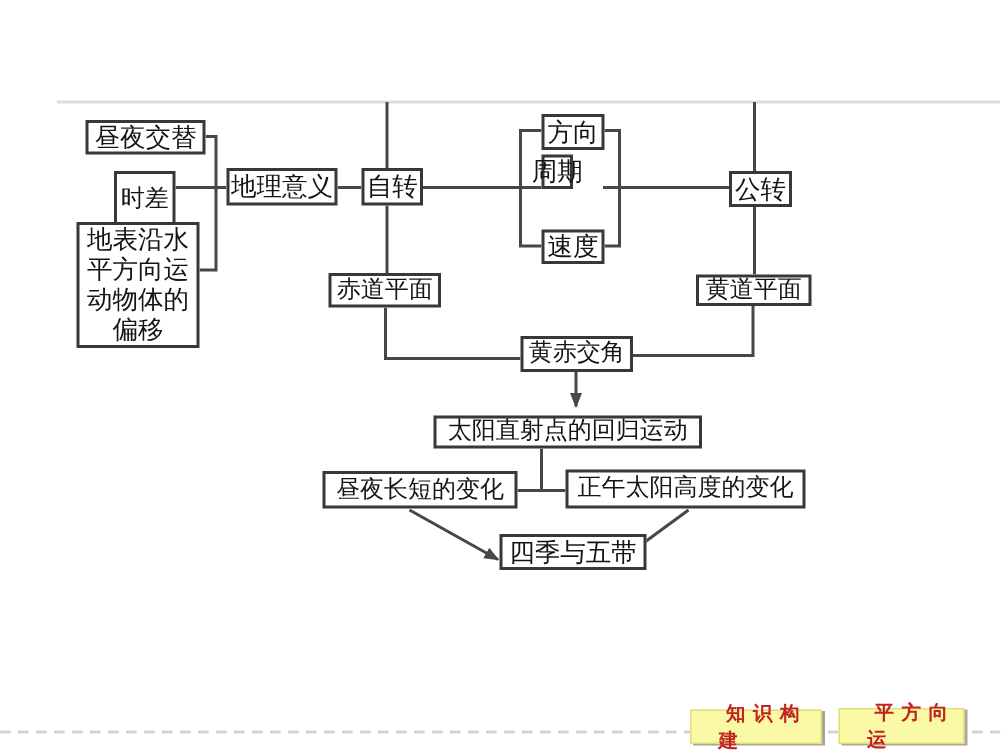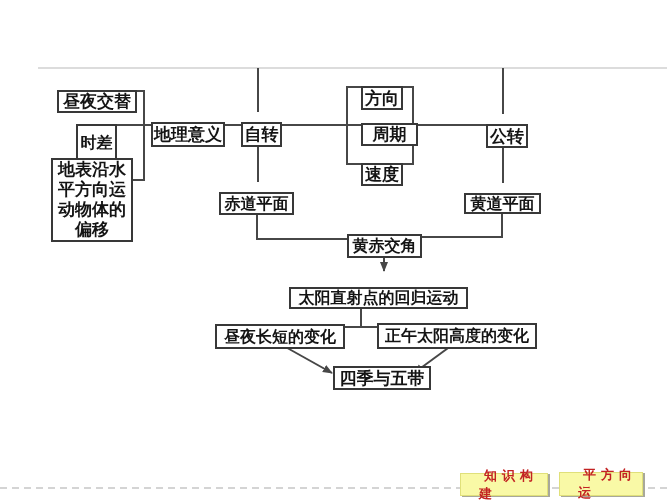--- a/index.html
+++ b/index.html
@@ -9,23 +9,23 @@
   }
   html,body{margin:0;padding:0;background:#ffffff;}
   #stage{position:relative;width:667px;height:500px;background:#ffffff;overflow:hidden;
          font-family:"Liberation Serif","DejaVu Serif",serif;}
   #connector-svg{position:absolute;left:0;top:0;z-index:1;}
   #connector-svg line,#connector-svg polyline{stroke:var(--line);stroke-width:2;fill:none;}
   #connector-svg .rule-top{stroke:var(--top-rule);stroke-width:2;}
   #connector-svg .rule-bottom{stroke:var(--dashed-rule);stroke-width:2;stroke-dasharray:7 5;}
   #connector-svg .connector-marker{fill:var(--line);}
   .node{position:absolute;z-index:2;background:var(--box-bg);border:2px solid var(--box-border);
-        color:var(--box-text);font-weight:bold;font-size:17px;line-height:1;
+        color:var(--box-text);font-weight:normal;font-size:17px;line-height:1;
         display:flex;align-items:center;justify-content:center;box-sizing:border-box;
-        white-space:nowrap;margin-top:10px;}
+        white-space:nowrap;}
   .node.multiline{flex-direction:column;justify-content:center;line-height:20px;white-space:normal;}
   .footer-tab{position:absolute;z-index:3;background:var(--tab-bg);border:1px solid var(--tab-border);
         color:var(--tab-text);font-family:"Liberation Sans","DejaVu Sans",sans-serif;
         font-weight:bold;font-size:13px;letter-spacing:5px;text-indent:5px;
         display:flex;align-items:center;justify-content:center;box-sizing:border-box;
         box-shadow:2px 1px 0 var(--tab-shadow);cursor:pointer;padding-left:18px;}
 </style>
 </head>
 <body>
 
@@ -80,21 +80,21 @@
     <div>动物体的</div>
     <div>偏移</div>
   </div>
 
   <div class="node" style="left:151px;top:112px;width:74px;height:25px">地理意义</div>
 
   <div class="node" style="left:241px;top:112px;width:41px;height:25px">自转</div>
 
   <div class="node" style="left:361px;top:76px;width:42px;height:24px">方向</div>
 
-  <div class="node" style="left:361px;top:113px;width:57px;height:23px">周期</div>
+  <div class="node" style="left:361px;top:103px;width:21px;height:23px">周期</div>
 
   <div class="node" style="left:361px;top:153px;width:42px;height:23px">速度</div>
 
   <div class="node" style="left:486px;top:114px;width:42px;height:24px">公转</div>
 
   <div class="node" style="left:219px;top:182px;width:75px;height:23px;font-size:16px">赤道平面</div>
 
   <div class="node" style="left:464px;top:183px;width:77px;height:21px;font-size:16px">黄道平面</div>
 
   <div class="node" style="left:347px;top:224px;width:75px;height:24px;font-size:16px">黄赤交角</div>

